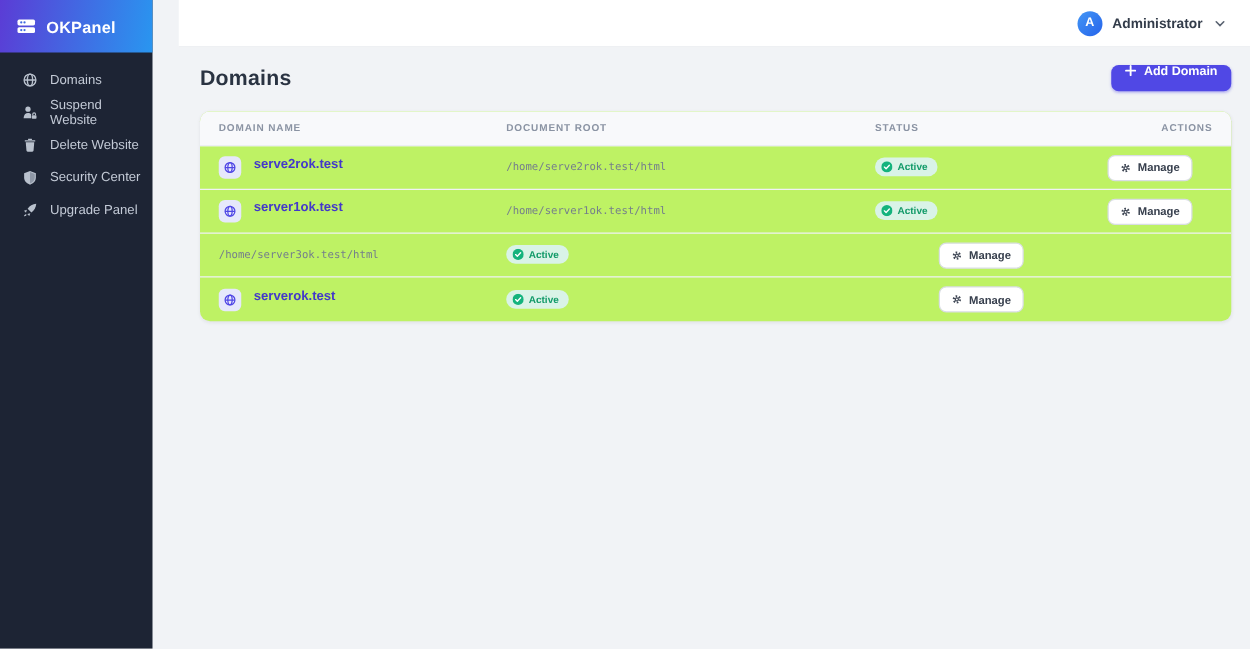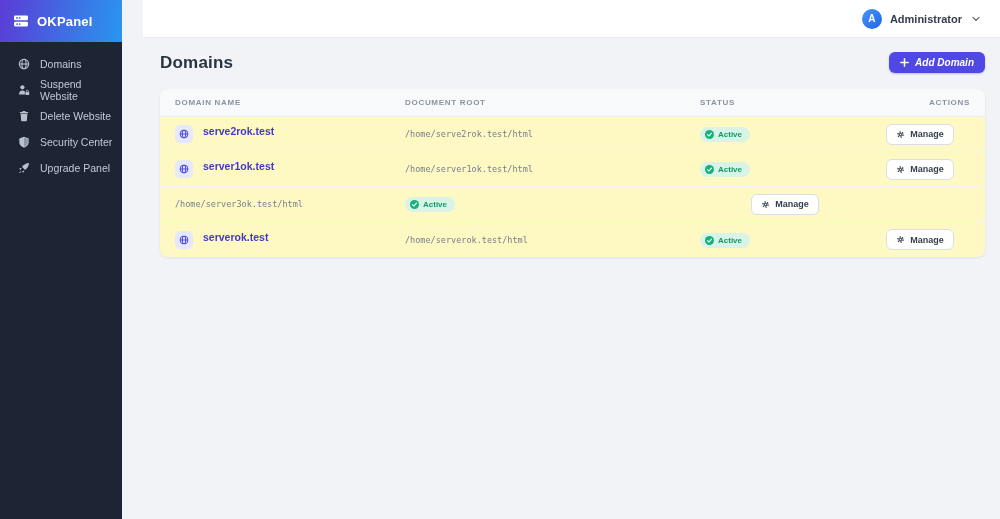--- a/index.html
+++ b/index.html
@@ -62,29 +62,28 @@
     display: flex; align-items: center; justify-content: space-between;
     margin-bottom: 16px;
   }
   .page-title { font-size: 17px; font-weight: bold; color: #2a3342; letter-spacing: .2px; }
   .btn-add {
     background: #5048e5; color: #fff;
     border: none; border-radius: 6px;
     height: 21px; padding: 0 11px;
     font-size: 10px; font-weight: bold;
     font-family: "Liberation Sans", sans-serif;
-    display: flex; align-items: center; gap: 6px;
+    display: flex; gap: 6px;
     cursor: pointer;
     box-shadow: 0 1px 2px rgba(80,72,229,.35);
-    font-style: italic;
   }
 
   
   .card {
-    background: #fef9c3;
+    background: #bef264;
     border-radius: 8px;
     box-shadow: 0 1px 3px rgba(25,35,60,.07);
     overflow: hidden;
   }
   .tgrid { display: grid; grid-template-columns: 230px 295px 170px 1fr; align-items: center; padding: 0 15px; }
   .thead {
     height: 28px;
     background: #f8f9fb;
     border-bottom: 1px solid #eceef2;
   }
@@ -313,21 +312,20 @@
       <div class="cell-domain">
         <span class="globe-chip">
           <svg width="10" height="10" viewBox="0 0 12 12" fill="none" stroke="#4f46e5" stroke-width="1.2">
             <circle cx="6" cy="6" r="4.7"></circle>
               <ellipse cx="6" cy="6" rx="2.1" ry="4.7"></ellipse>
               <line x1="1.3" y1="6" x2="10.7" y2="6"></line>
           </svg>
         </span>
         <a class="domain-link">serverok.test</a>
       </div>
-      <span class="root-text">/home/serverok.test/html</span>
       <span><span class="badge">
         <svg width="9" height="9" viewBox="0 0 10 10">
               <circle cx="5" cy="5" r="5" fill="#14b37d"></circle>
               <path d="M2.8 5.2 L4.3 6.7 L7.2 3.5" stroke="#ffffff" stroke-width="1.2" fill="none" stroke-linecap="round" stroke-linejoin="round"></path>
             </svg>
         <span>Active</span>
       </span></span>
       <span class="cell-actions">
           <button class="btn-manage">
         <svg width="9" height="9" viewBox="0 0 12 12">

